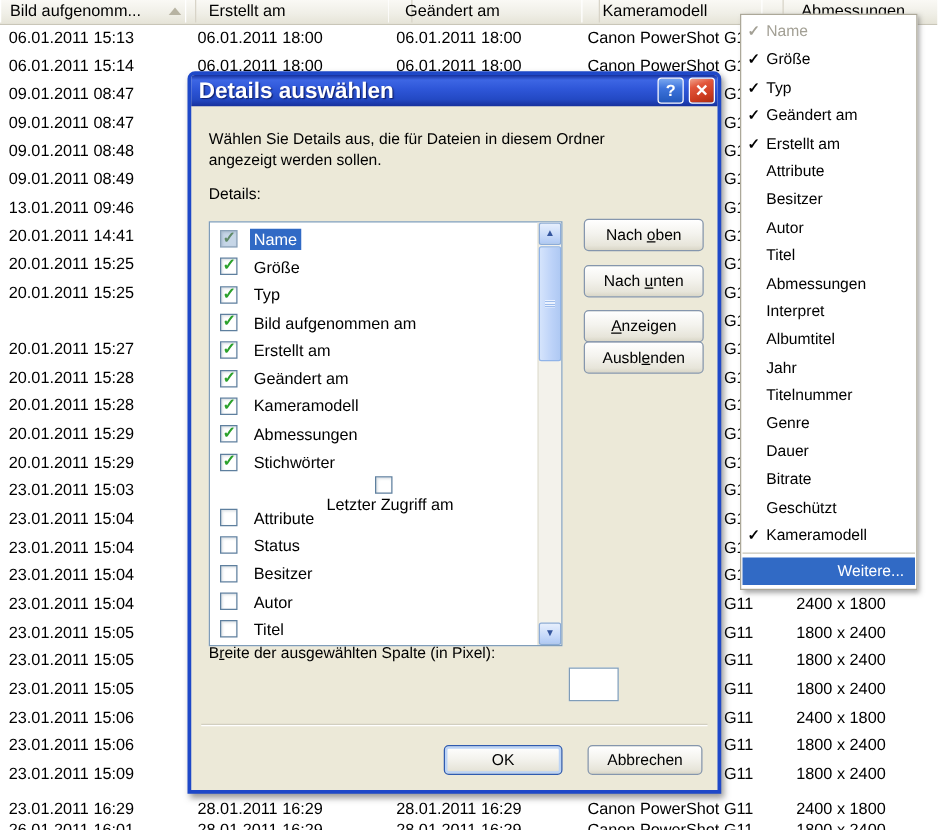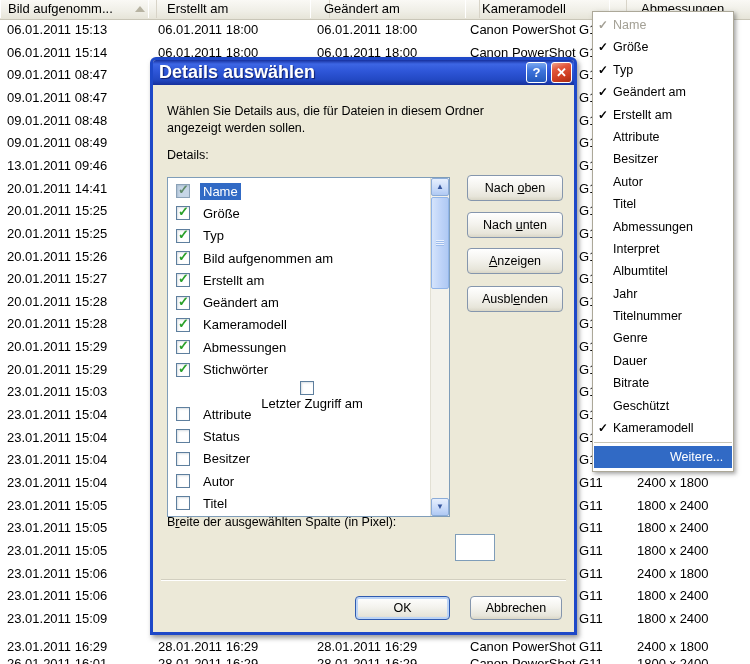--- a/index.html
+++ b/index.html
@@ -77,21 +77,21 @@
     background:linear-gradient(90deg,#D5E4FC 0%,#BCD2F8 60%,#AFC9F3 100%);
     border:1px solid #90B4E8;border-radius:2px;}
   .sthumb::after{content:"";position:absolute;left:4px;right:4px;top:42px;height:6px;
     background:repeating-linear-gradient(180deg,#EAF1FD 0 1px,#9DBCEC 1px 2px);}
   
   .btn{position:absolute;box-sizing:border-box;height:26px;
     border:1px solid #8596AD;border-radius:4px;
     background:linear-gradient(180deg,#FFFFFF 0%,#F4F3EE 45%,#E7E5DA 85%,#D9D6C7 100%);
     font-size:12.5px;text-align:center;line-height:24px;cursor:default;white-space:nowrap;}
   .sidebtn{left:314px;width:96px;}
-  .b-up{top:115px;} .b-down{top:152px;} .b-show{top:188px;} .b-hide{top:226px;}
+  .b-up{top:115px;} .b-down{top:152px;} .b-show{top:188px;} .b-hide{top:213px;}
   .width-label{position:absolute;left:14px;top:455px;font-size:12.5px;white-space:nowrap;}
   .width-input{position:absolute;left:302px;top:474px;width:40px;height:27px;
     box-sizing:border-box;border:1px solid #7F9DB9;background:#fff;font-size:13px;
     font-family:"Liberation Sans",sans-serif;padding:2px 4px;}
   .separator{position:absolute;left:8px;right:8px;top:519px;height:0;
     border-top:1px solid #D2CFC0;border-bottom:1px solid #FFFFFF;}
   .okbtn{left:202px;top:536px;width:95px;height:24px;line-height:22px;
     border:1px solid #2F5BB0;box-shadow:inset 0 0 0 2px #BCD4F6;}
   .cancelbtn{left:317px;top:536px;width:92px;height:24px;line-height:22px;}
   u{text-decoration:underline;}
@@ -187,21 +187,20 @@
         <div class="cell c5"></div>
       </div>
       <div class="row" style="top: 222.85px;">
         <div class="cell c1">20.01.2011 15:25</div>
         <div class="cell c2"></div>
         <div class="cell c3"></div>
         <div class="cell c4">Canon PowerShot G11</div>
         <div class="cell c5"></div>
       </div>
       <div class="row" style="top: 245.5px;">
-        <div class="cell c1">20.01.2011 15:26</div>
         <div class="cell c2"></div>
         <div class="cell c3"></div>
         <div class="cell c4">Canon PowerShot G11</div>
         <div class="cell c5"></div>
       </div>
       <div class="row" style="top: 268.15px;">
         <div class="cell c1">20.01.2011 15:27</div>
         <div class="cell c2"></div>
         <div class="cell c3"></div>
         <div class="cell c4">Canon PowerShot G11</div>

